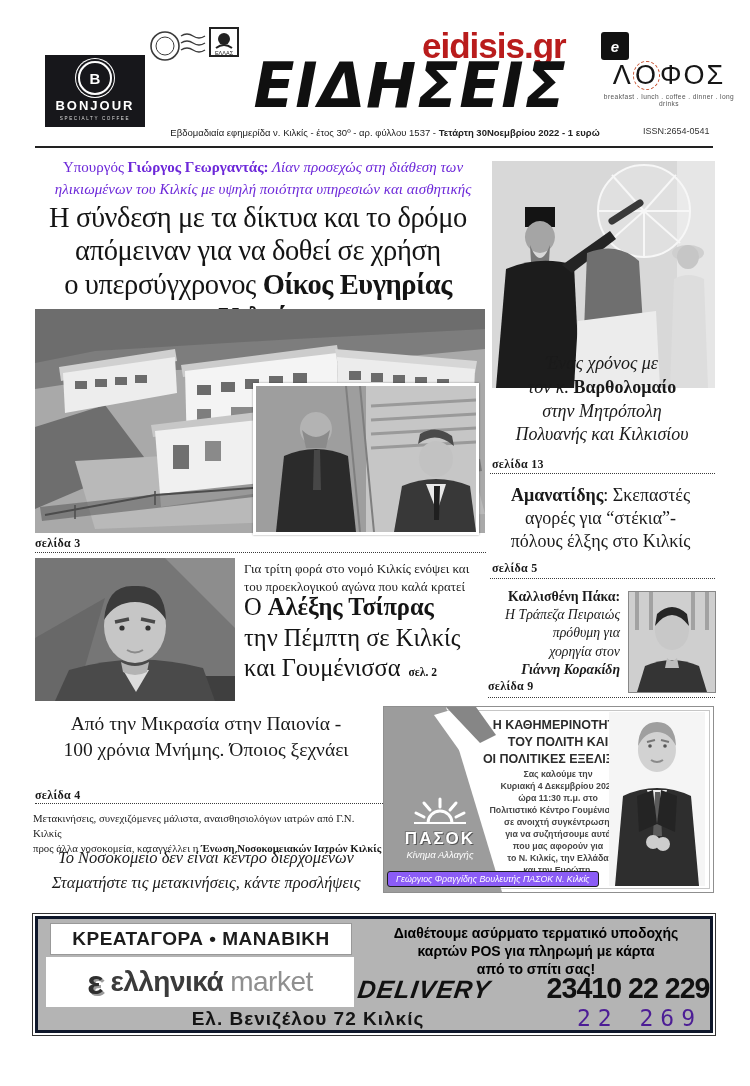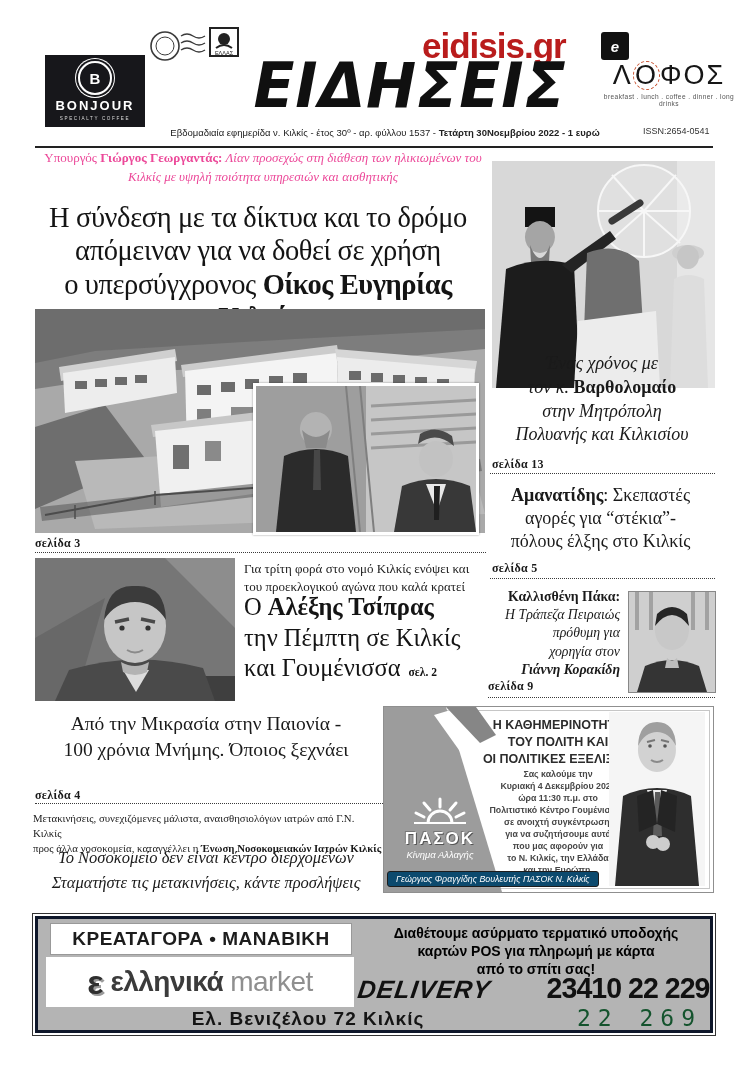--- a/index.html
+++ b/index.html
@@ -25,21 +25,21 @@
             font-style:italic;letter-spacing:1px;color:#101010;z-index:2;
             font-family:"DejaVu Sans","Liberation Sans",sans-serif;transform:scaleY(1.05);}
   .lofos{left:595px;top:60px;width:148px;text-align:center;}
   .lofos .lname{font-size:27px;letter-spacing:2px;color:#161616;font-weight:400;}
   .lofos .sun-o{display:inline-block;border:1.6px dashed #c8502e;border-radius:50%;line-height:1;padding:0 1px;}
   .lofos .ltag{font-size:6.6px;color:#555;letter-spacing:.4px;margin-top:2px;}
   .subtitle{left:150px;top:127px;width:470px;text-align:center;font-size:9.5px;color:#222;}
   .issn{left:643px;top:126px;font-size:9px;color:#333;}
   .header-rule{left:35px;top:146px;width:678px;height:2px;background:#222;}
   
-  .lead-kicker{left:38px;top:149px;width:450px;text-align:center;font-size:13px;line-height:1.45;color:#ec4899;}
+  .lead-kicker{left:38px;top:157px;width:450px;text-align:center;font-size:15px;line-height:1.45;color:#6d28d9;}
   .lead-kicker .it{font-style:italic;}
   .lead-head{left:28px;top:201px;width:460px;text-align:center;font-size:28.5px;line-height:1.17;
              letter-spacing:-.4px;color:#141414;}
   .collage{left:35px;top:309px;width:450px;height:224px;}
   .ref3{left:35px;top:536px;}
   .dot-lead{left:35px;top:552px;width:451px;}
   
   .bart-photo{left:492px;top:161px;width:223px;height:227px;}
   .bart-head{left:487px;top:352px;width:230px;text-align:center;font-size:18px;line-height:1.32;}
   .ref13{left:492px;top:457px;}
@@ -67,21 +67,21 @@
          box-sizing:border-box;box-shadow:inset 0 0 0 3px #fff,inset 0 0 0 4px #c6c6c6;overflow:hidden;}
   .pasok .shape{position:absolute;left:0;top:0;}
   .pasok-title{position:absolute;left:96px;top:10px;width:156px;text-align:center;font-weight:bold;
                font-size:12.5px;line-height:1.35;color:#2c2c2c;white-space:pre-line;}
   .pasok-body{position:absolute;left:94px;top:62px;width:160px;text-align:center;font-size:8.8px;
               font-weight:bold;line-height:1.36;color:#474747;white-space:pre-line;}
   .pasok-logo{position:absolute;left:6px;top:88px;width:100px;text-align:center;color:#fff;}
   .pasok-logo .pname{font-weight:bold;font-size:17px;letter-spacing:2px;
         text-shadow:1px 1px 0 #555,-1px -1px 0 #777;}
   .pasok-logo .psub{font-size:9.5px;font-style:italic;}
-  .pasok-footer{position:absolute;left:3px;bottom:5px;background:#0c4a6e;border:1px solid #1d1d1d;
+  .pasok-footer{position:absolute;left:3px;bottom:5px;background:#8b5cf6;border:1px solid #1d1d1d;
         color:#fff;font-style:italic;font-size:8.8px;padding:2px 8px;border-radius:3px;}
   .pasok-photo{position:absolute;right:6px;top:5px;width:98px;height:176px;}
   
   .banner{left:35px;top:916px;width:678px;height:117px;background:#b4b4b4;border:3px solid #0f172a;
           outline:1px solid #333;outline-offset:2px;box-sizing:border-box;}
   .banner .box1{position:absolute;left:12px;top:4px;width:300px;height:30px;background:#fff;
           border:1px solid #999;display:flex;align-items:center;justify-content:center;
           font-weight:bold;font-size:19px;letter-spacing:.5px;color:#1c1c1c;}
   .banner .box2{position:absolute;left:8px;top:38px;width:308px;height:50px;background:#fff;
           display:flex;align-items:center;justify-content:center;gap:7px;}
@@ -90,21 +90,21 @@
   .brand2{font-size:28px;color:#8f8f8f;letter-spacing:-.5px;}
   .pos-text{position:absolute;left:324px;top:5px;width:348px;text-align:center;font-weight:bold;
           font-size:14px;line-height:1.3;color:#000000;white-space:pre-line;}
   .delivery-row{position:absolute;left:320px;top:52px;width:352px;display:flex;
           justify-content:space-between;align-items:baseline;}
   .delivery{font-size:25px;font-weight:bold;font-style:italic;letter-spacing:1px;
           transform:skewX(-8deg);color:#111;}
   .phone{font-size:30px;font-weight:bold;letter-spacing:-1px;color:#111;transform:scaleX(.95);transform-origin:right;}
   .address{position:absolute;left:105px;top:89px;width:330px;text-align:center;font-weight:bold;
           font-size:19px;letter-spacing:1px;color:#151515;}
-  .code{position:absolute;right:8px;top:86px;font-size:23px;color:#14532d;letter-spacing:7px;
+  .code{position:absolute;right:8px;top:86px;font-size:23px;color:#4c1d95;letter-spacing:7px;
         font-family:"DejaVu Sans Mono","Liberation Mono",monospace;}
   .b{font-weight:bold;} .i{font-style:italic;}
 </style>
 </head>
 <body>
 
 <div class="page">
 
   <div class="abs bonjour sans">
     <div class="badge">B</div>

